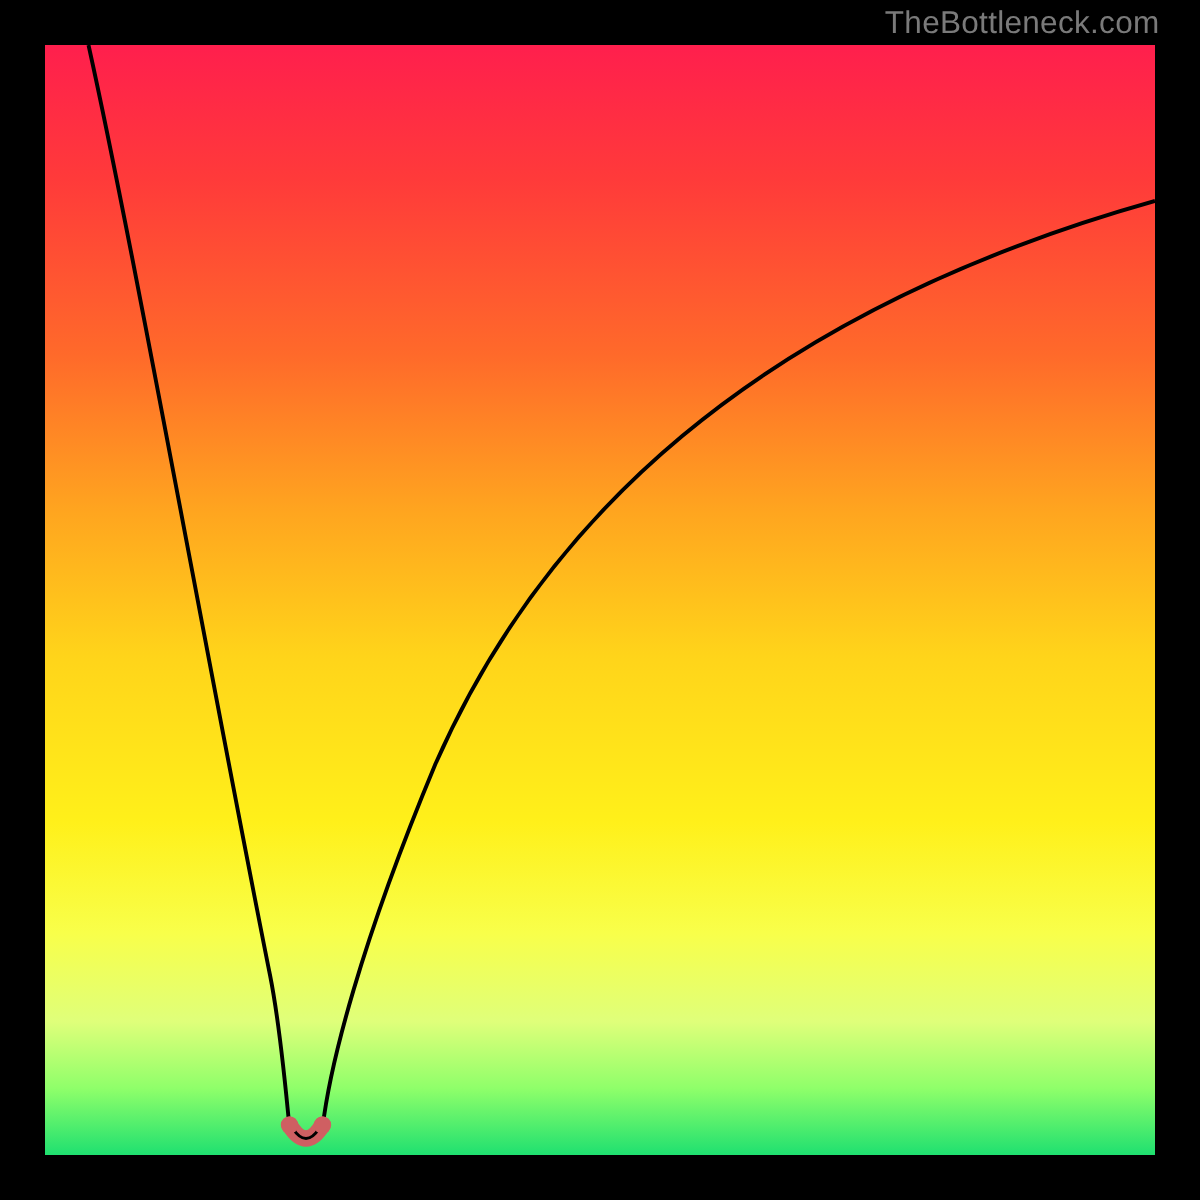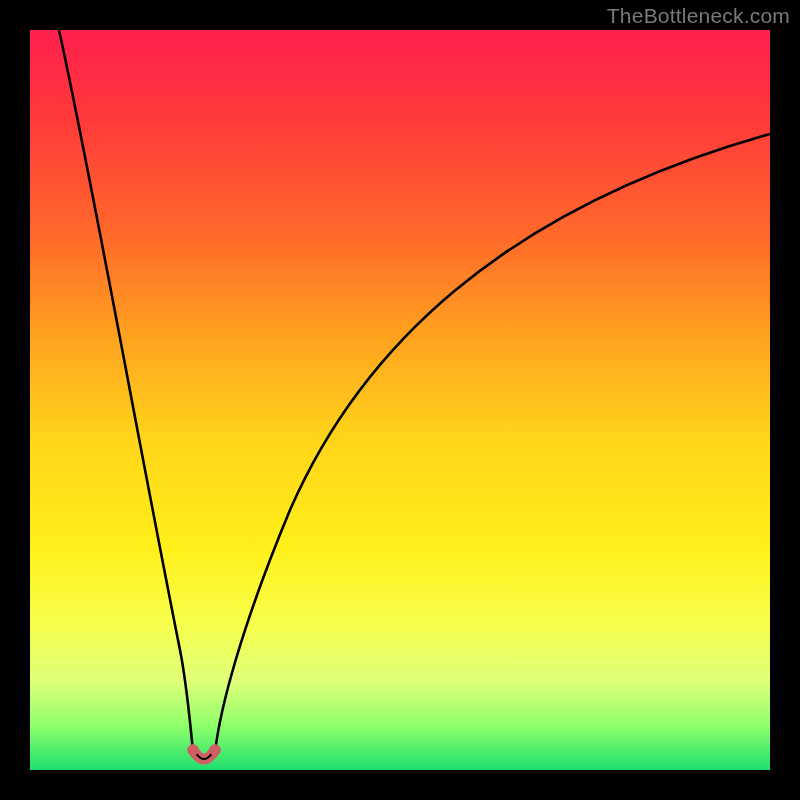--- a/index.html
+++ b/index.html
@@ -32,21 +32,21 @@
       #fff01a 70%,
       #f8ff4a 80%,
       #dfff7a 88%,
       #8fff6a 94%,
       #1fe070 100%
     );
   }
   .watermark {
     position: absolute;
     top: 4px;
-    right: 10px;
+    right: 27px;
     color: #7a7a7a;
     font-size: 21px;
     letter-spacing: 0.2px;
     font-weight: 400;
     user-select: none;
   }
   svg.curve {
     position: absolute;
     inset: 0;
     width: 740px;

